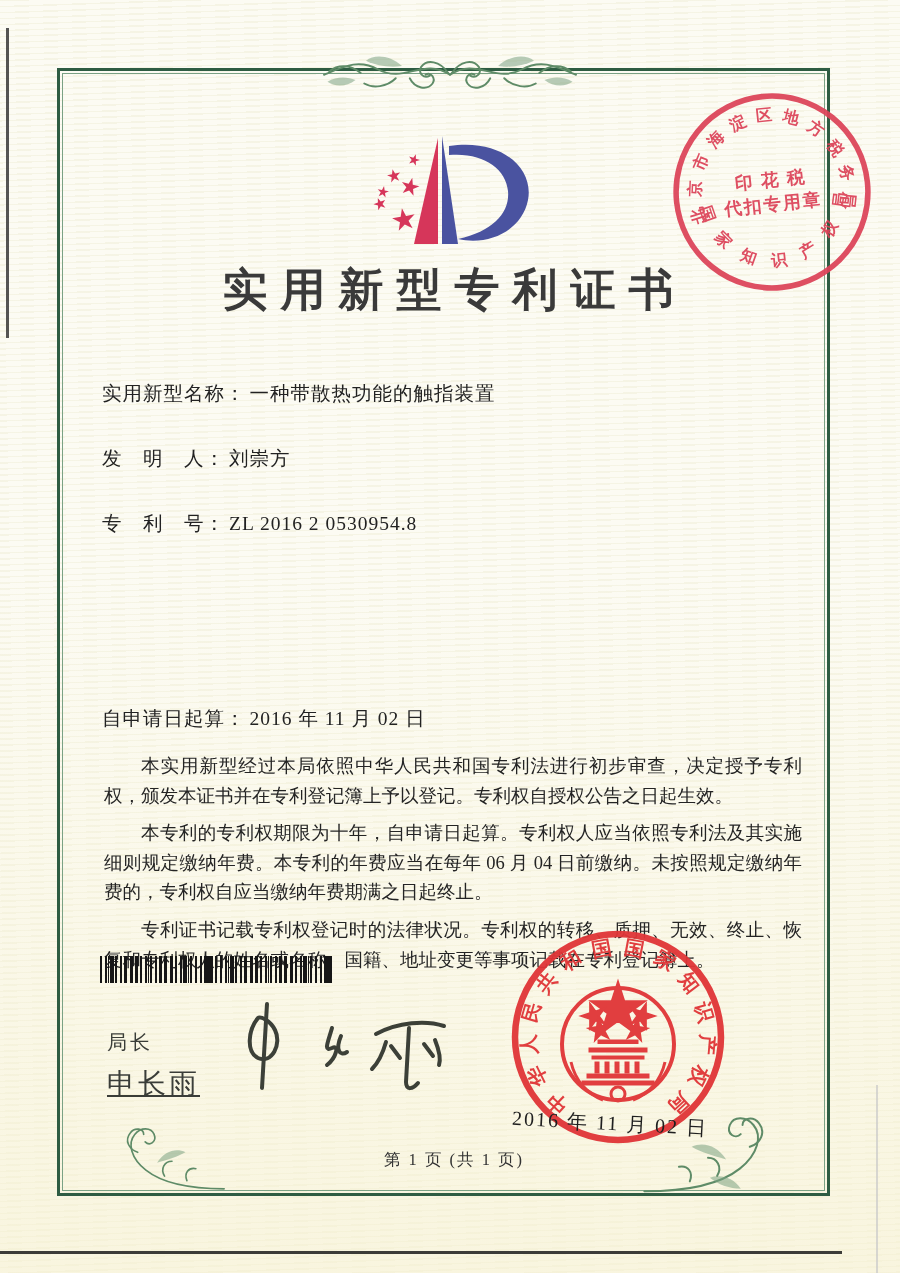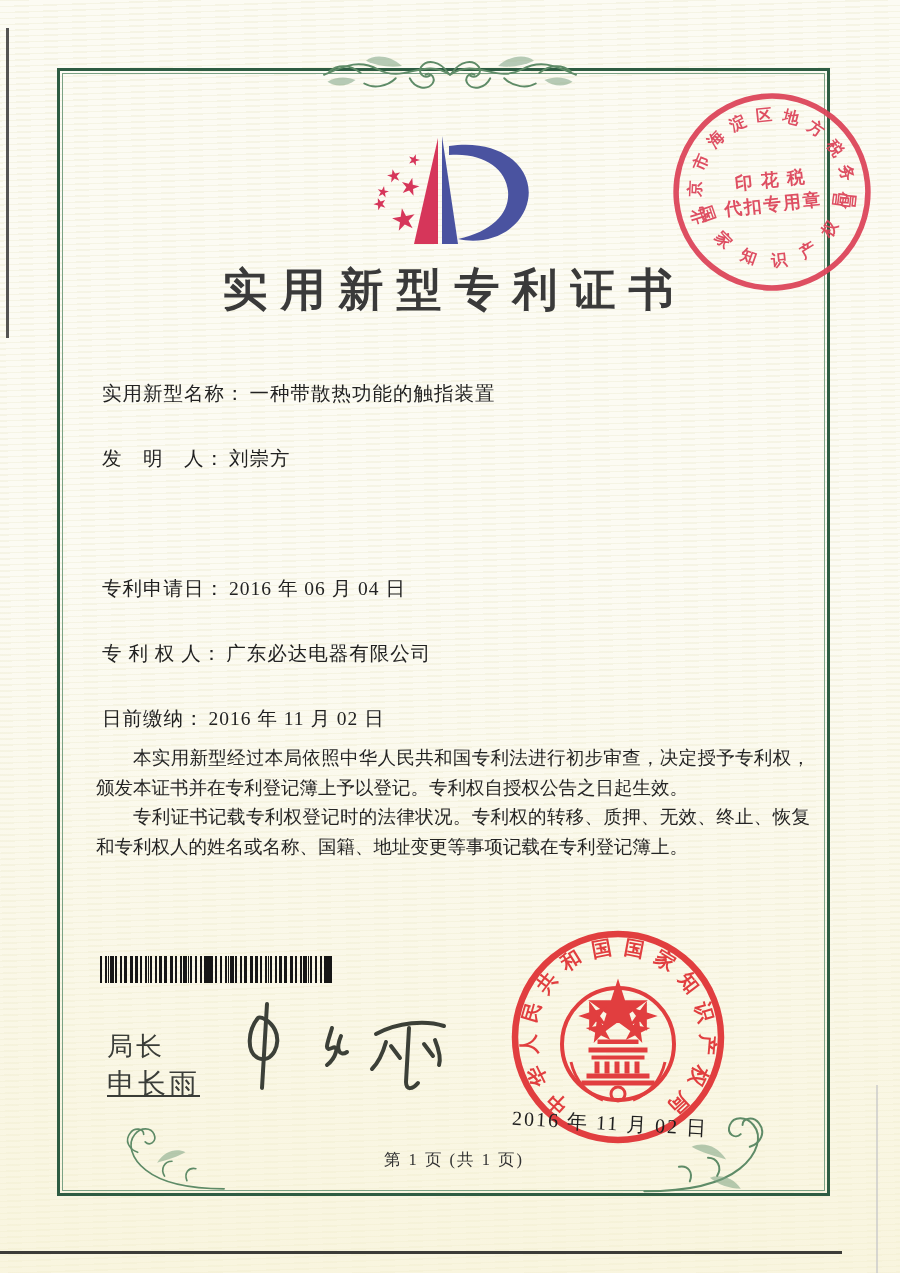--- a/index.html
+++ b/index.html
@@ -45,31 +45,31 @@
   }
 
   .field{position:absolute;left:102px;font-size:19.5px;letter-spacing:1px;color:#222;white-space:nowrap;}
   .field .lab{margin-right:4px;}
   .f0{top:380px}.f1{top:445px}.f2{top:510px}.f3{top:575px}.f4{top:640px}.f5{top:705px}
 
   .body-text{
     position:absolute;left:96px;top:744px;width:714px;
     font-size:18.5px;line-height:1.6;text-align:justify;color:#242424;
   }
-  .body-text p{margin:0;text-indent:2em;}
+  .body-text p{margin:8px;text-indent:2em;}
 
   .barcode{
     position:absolute;left:100px;top:956px;width:232px;height:27px;
     background:
       repeating-linear-gradient(90deg,#161616 0 2px,transparent 2px 5px),
       repeating-linear-gradient(90deg,#161616 0 1px,transparent 1px 8px),
       repeating-linear-gradient(90deg,transparent 0 11px,#161616 11px 14px,transparent 14px 24px);
   }
 
-  .director-title{position:absolute;left:107px;top:1029px;font-size:26px;
+  .director-title{position:absolute;left:107px;top:1029px;font-size:20px;
     font-family:"Liberation Sans","DejaVu Sans",sans-serif;color:#3a3d38;letter-spacing:3px;}
   .director-name{position:absolute;left:107px;top:1065px;font-size:28px;
     font-family:"Liberation Sans","DejaVu Sans",sans-serif;color:#3a3d38;letter-spacing:3px;text-decoration:underline;}
   .signature{position:absolute;left:228px;top:998px;width:240px;height:102px;}
   .signature path{stroke:#3c4038;stroke-width:4;fill:none;stroke-linecap:round;stroke-linejoin:round;}
 
   .seal{position:absolute;left:503px;top:922px;width:230px;height:230px;opacity:.95;}
   .seal text{font-family:"Liberation Serif","DejaVu Serif",serif;fill:#e03537;font-weight:bold;}
   .seal .emblem{fill:#e03537;stroke:#e03537;}
   .seal-date{
@@ -184,32 +184,30 @@
   </div>
 
   <div class="title">实用新型专利证书</div>
 
   <div class="field f0">
     <span class="lab">实用新型名称：</span><span>一种带散热功能的触指装置</span>
   </div>
   <div class="field f1">
     <span class="lab">发　明　人：</span><span>刘崇方</span>
   </div>
-  <div class="field f3">
-    <span class="lab">专利申请日：</span><span>2016 年 06 月 04 日</span>
-  </div>
-  <div class="field f4">
-    <span class="lab">专 利 权 人：</span><span>广东必达电器有限公司</span>
+  <div class="field f2">
+    <span class="lab">专　利　号：</span><span>ZL 2016 2 0530954.8</span>
   </div>
   <div class="field f5">
-    <span class="lab">日前缴纳：</span><span>2016 年 11 月 02 日</span>
+    <span class="lab">自申请日起算：</span><span>2016 年 11 月 02 日</span>
   </div>
 
   <div class="body-text">
     <p>本实用新型经过本局依照中华人民共和国专利法进行初步审查，决定授予专利权，颁发本证书并在专利登记簿上予以登记。专利权自授权公告之日起生效。</p>
+    <p>本专利的专利权期限为十年，自申请日起算。专利权人应当依照专利法及其实施细则规定缴纳年费。本专利的年费应当在每年 06 月 04 日前缴纳。未按照规定缴纳年费的，专利权自应当缴纳年费期满之日起终止。</p>
     <p>专利证书记载专利权登记时的法律状况。专利权的转移、质押、无效、终止、恢复和专利权人的姓名或名称、国籍、地址变更等事项记载在专利登记簿上。</p>
   </div>
 
   <div class="barcode"></div>
 
   <div class="director-title">局长</div>
   <div class="director-name">申长雨</div>
 
   <div class="signature">
     <svg width="240" height="102" viewBox="0 0 240 102">

